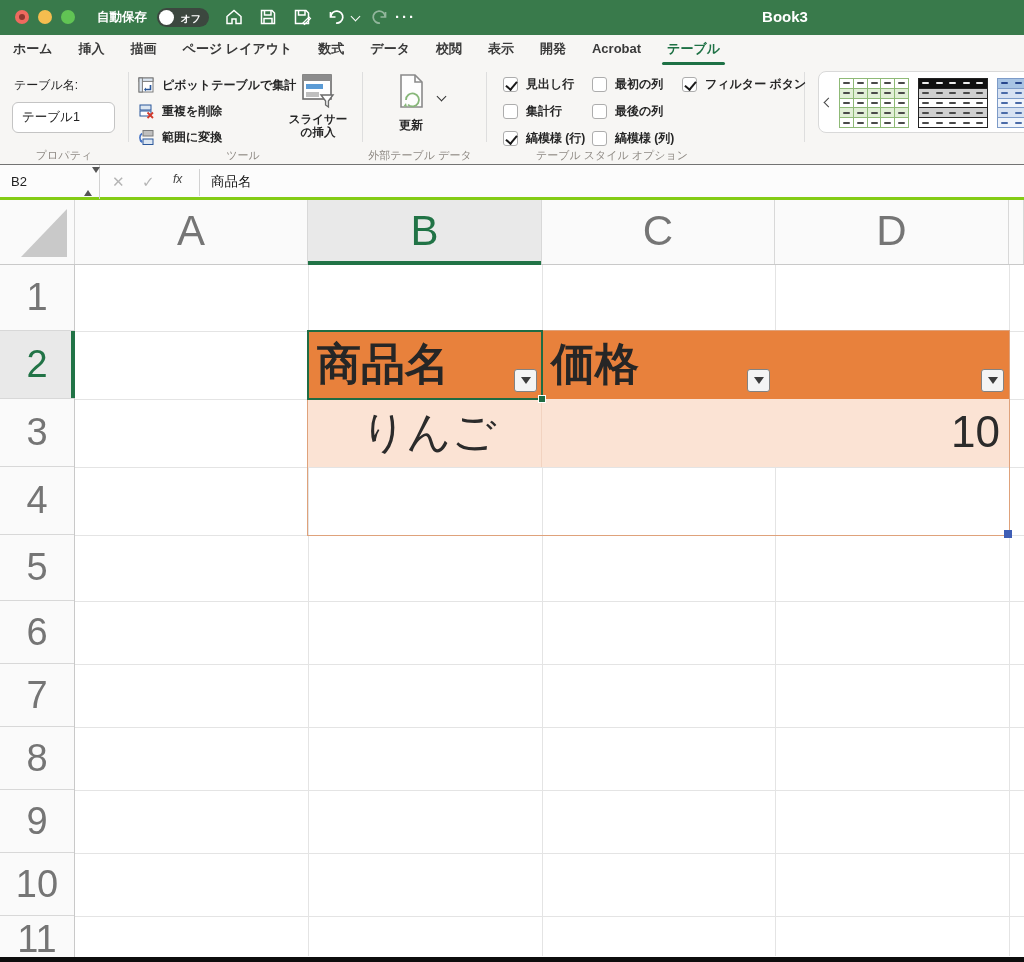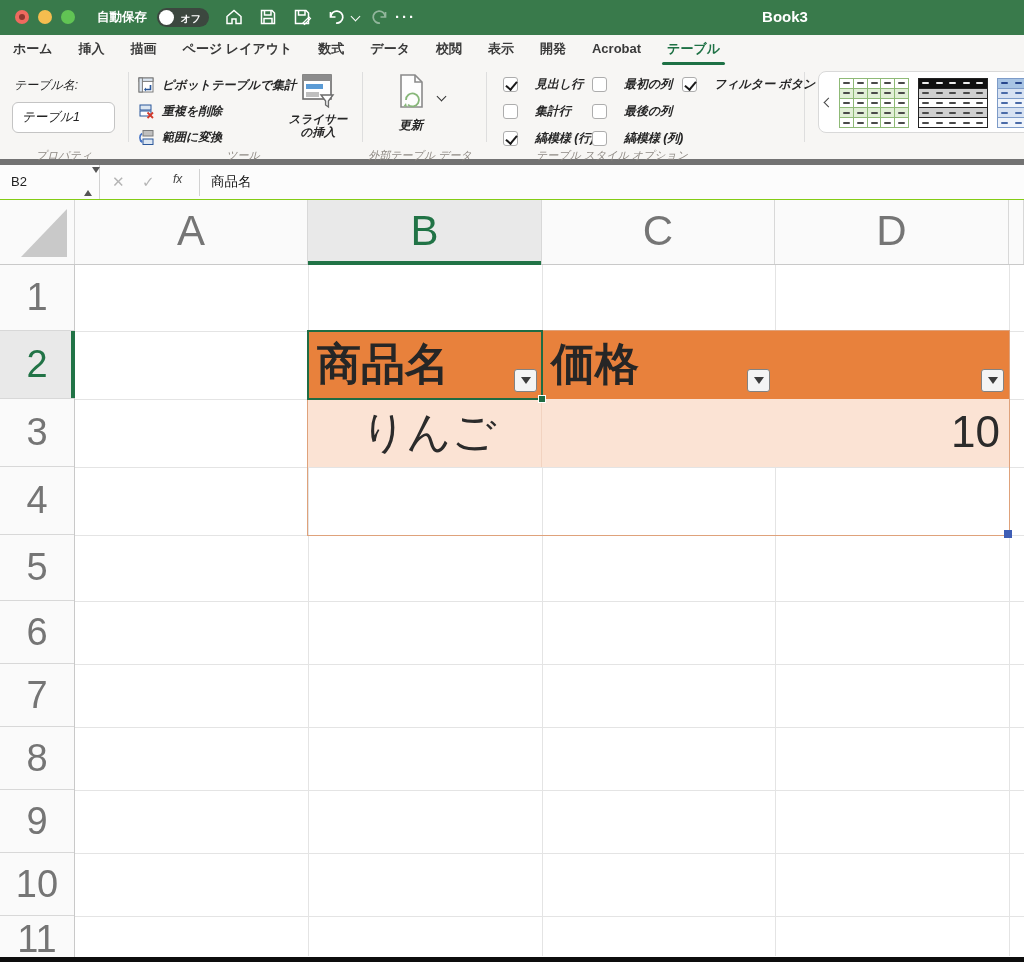--- a/index.html
+++ b/index.html
@@ -25,37 +25,37 @@
   .tb-ellipsis { position:absolute; left:395px; top:8px; color:#fff; font-size:15px; font-weight:700; letter-spacing:2px; }
   .doc-title { position:absolute; left:720px; top:8px; width:130px; text-align:center; color:#fff; font-size:15px; font-weight:700; }
 
   
   .tabbar { position:absolute; left:0; top:35px; width:1024px; height:30px; background:#f7f6f4; display:flex; align-items:center; padding-left:12px; gap:24px; }
   .tab { font-size:13px; font-weight:600; color:#3a3a3a; position:relative; padding:4px 1px 7px; white-space:nowrap; cursor:default; }
   .tab.active { color:#1e7145; }
   .tab.active::after { content:""; position:absolute; left:-4px; right:-4px; bottom:0; height:3px; border-radius:2px; background:#1e7145; }
 
   
-  .ribbon { position:absolute; left:0; top:65px; width:1024px; height:100px; background:#f7f6f4; border-bottom:6px solid #737373;font-style:italic; }
+  .ribbon { position:absolute; left:0; top:65px; width:1024px; height:100px; background:#f7f6f4; border-bottom:1px solid #737373; }
   .vdiv { position:absolute; top:7px; width:1px; height:70px; background:#dedede; }
   .grp-label { position:absolute; top:83px; transform:translateX(-50%); font-size:11px; color:#8f8a84; white-space:nowrap; }
   .tn-label { position:absolute; left:14px; top:12px; font-size:12px; color:#222; }
   .tn-input { position:absolute; left:12px; top:37px; width:103px; height:31px; background:#fff; border:1px solid #c4c4c4; border-radius:6px; font-size:12.5px; color:#222; padding-left:9px; line-height:29px; }
   .tool-btn { position:absolute; left:138px; display:flex; align-items:center; gap:7px; height:20px; }
   .tool-btn svg { width:17px; height:17px; }
   .tool-btn .lbl { font-size:12px; font-weight:600; color:#262626; white-space:nowrap; }
   .slicer-btn { position:absolute; left:288px; top:8px; width:60px; text-align:center; }
   .slicer-btn svg { width:34px; height:36px; }
   .slicer-btn .lbl { font-size:11.5px; font-weight:600; color:#262626; line-height:13px; }
   .refresh-btn { position:absolute; left:388px; top:8px; width:46px; text-align:center; }
   .refresh-btn svg { width:32px; height:38px; }
   .refresh-btn .lbl { font-size:12px; font-weight:600; color:#262626; margin-top:2px; }
   .refresh-chevron { position:absolute; left:438px; top:28px; width:8px; height:8px; }
   .refresh-chevron::after { content:""; position:absolute; width:6px; height:6px; border-right:1.7px solid #333; border-bottom:1.7px solid #333; transform:rotate(45deg); }
-  .opt { position:absolute; display:flex; align-items:center; gap:17px; height:16px; }
+  .opt { position:absolute; display:flex; align-items:center; gap:8px; height:16px; }
   .cb { width:15px; height:15px; background:#fff; border:1px solid #adadad; border-radius:3px; position:relative; flex:none; }
   .cb.checked::after { content:""; position:absolute; left:4px; top:1px; width:5px; height:9px; border-right:2px solid #1a1a1a; border-bottom:2px solid #1a1a1a; transform:rotate(40deg); }
   .opt .lbl { font-size:12px; font-weight:600; color:#262626; white-space:nowrap; }
   .gallery { position:absolute; left:818px; top:6px; width:230px; height:62px; background:#fff; border:1px solid #d9d9d9; border-radius:8px; }
   .gal-chevron { position:absolute; left:6px; top:27px; width:8px; height:8px; }
   .gal-chevron::after { content:""; position:absolute; width:6px; height:6px; border-left:1.7px solid #444; border-bottom:1.7px solid #444; transform:rotate(45deg); }
   .preview { position:absolute; top:6px; width:70px; height:50px; display:grid; grid-template-rows:repeat(5,1fr); overflow:hidden; }
   .preview .prow { display:grid; grid-template-columns:repeat(5,1fr); }
   .preview .pcell { position:relative; }
   .preview .pcell::after { content:""; position:absolute; left:3px; top:50%; margin-top:-1px; width:7px; height:2px; background:#4a4a4a; border-radius:1px; }
@@ -70,21 +70,21 @@
   .pv-black .prow:nth-child(1) .pcell::after { background:#eee; }
   .pv-black .prow:nth-child(even) .pcell { background:#cfcfcf; }
   .pv-blue { left:178px; background:#7d9bc8; gap:1px; padding:1px; }
   .pv-blue .pcell { background:#eff4fb; }
   .pv-blue .prow:nth-child(1) .pcell { background:#a8c4e4; }
   .pv-blue .prow:nth-child(1) .pcell::after { background:#27468c; }
   .pv-blue .prow:nth-child(even) .pcell { background:#d7e2f2; }
   .pv-blue .pcell::after { background:#4a6ba8; }
 
   
-  .formulabar { position:absolute; left:0; top:165px; width:1024px; height:35px; background:#fcfcfc; border-bottom:1px solid #84cc16; }
+  .formulabar { position:absolute; left:0; top:165px; width:1024px; height:35px; background:#fcfcfc; border-bottom:3px solid #84cc16; }
   .namebox { position:absolute; left:0; top:0; width:100px; height:34px; border-right:1px solid #d2d2d2; }
   .namebox .val { position:absolute; left:11px; top:9px; font-size:13px; color:#222; }
   .stepper { position:absolute; left:84px; top:8px; }
   .stepper .up { width:0; height:0; border-left:4px solid transparent; border-right:4px solid transparent; border-bottom:6px solid #555; margin-bottom:3px; }
   .stepper .dn { width:0; height:0; border-left:4px solid transparent; border-right:4px solid transparent; border-top:6px solid #555; }
   .fb-x { position:absolute; left:112px; top:8px; font-size:15px; font-weight:700; color:#b5b5b5; }
   .fb-check { position:absolute; left:142px; top:8px; font-size:15px; font-weight:700; color:#b5b5b5; }
   .fb-fx { position:absolute; left:173px; top:7px; font-family:Liberation Sans, sans-serif; font-style:italic; font-size:12px; color:#444; }
   .fb-div { position:absolute; left:199px; top:4px; width:1px; height:27px; background:#d2d2d2; }
   .fb-formula { position:absolute; left:211px; top:8px; font-size:13.5px; color:#111; }

